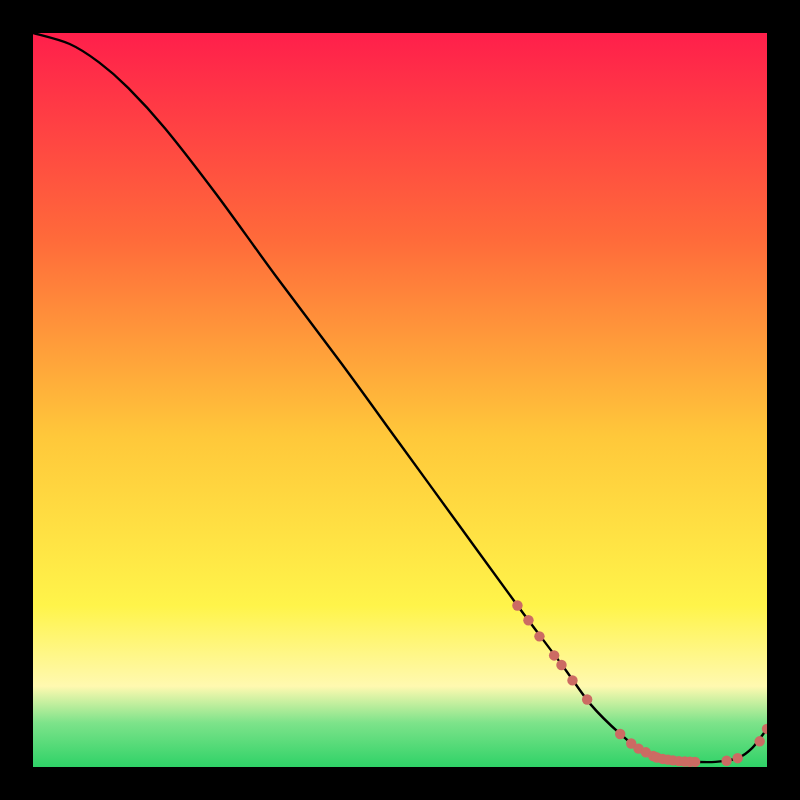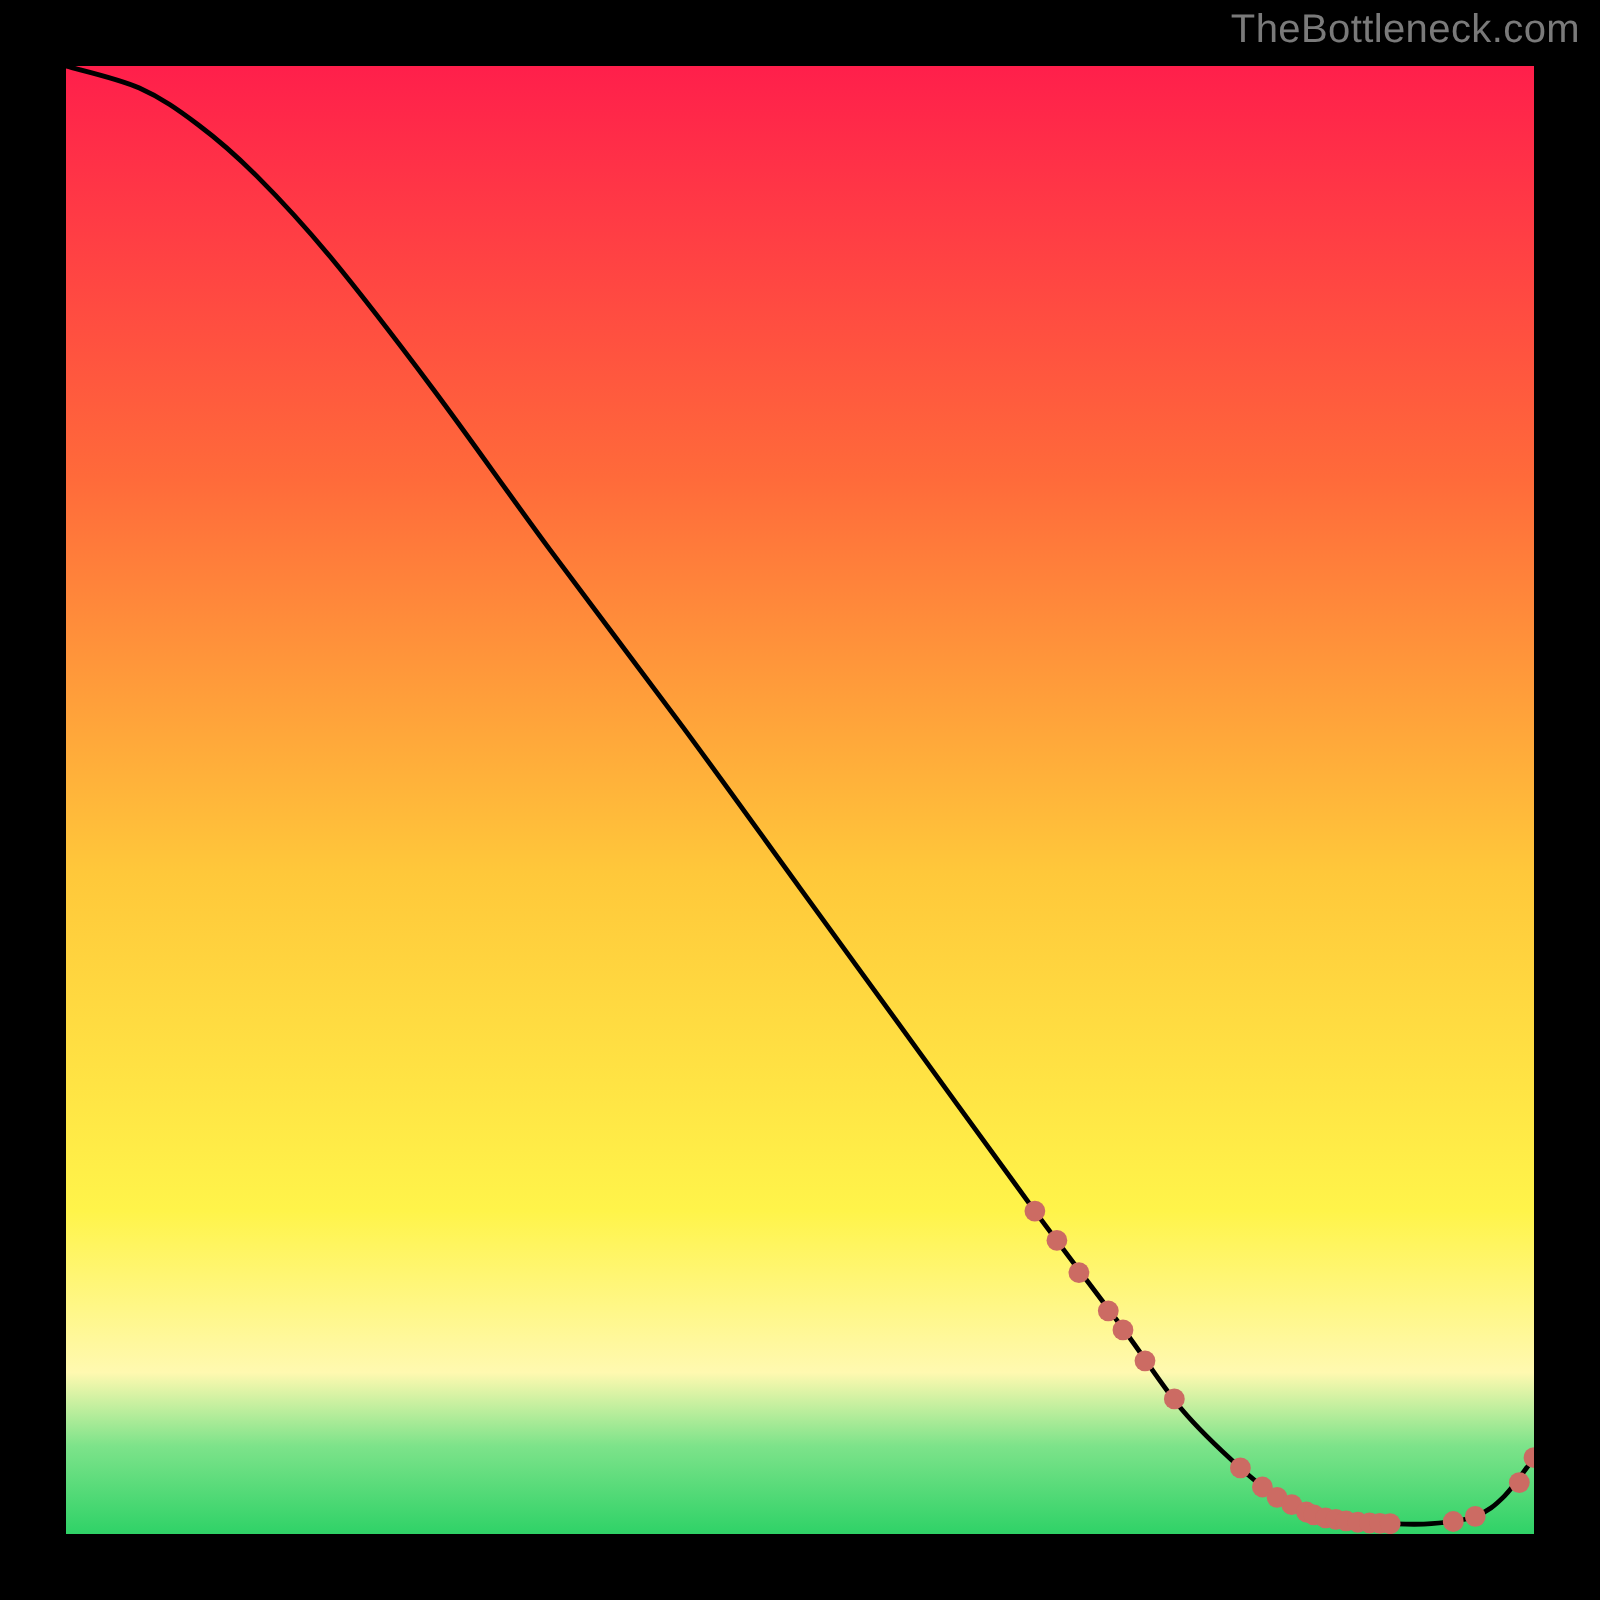--- a/index.html
+++ b/index.html
@@ -38,21 +38,20 @@
     display: block;
     width: 734px;
     height: 734px;
   }
 </style>
 </head>
 <body>
 
 <div class="stage">
 
-  <div class="watermark">TheBottleneck.com</div>
 
   <div class="plot-area">
     <svg id="chart-svg" viewBox="0 0 734 734">
       <defs>
         <linearGradient id="bg-grad" x1="0" y1="0" x2="0" y2="1">
           <stop id="g0" offset="0%" stop-color="#ff1f4b"></stop>
           <stop id="g1" offset="28%" stop-color="#ff6a3a"></stop>
           <stop id="g2" offset="55%" stop-color="#ffc83a"></stop>
           <stop id="g3" offset="78%" stop-color="#fff44a"></stop>
           <stop id="g4" offset="89%" stop-color="#fff9b0"></stop>

